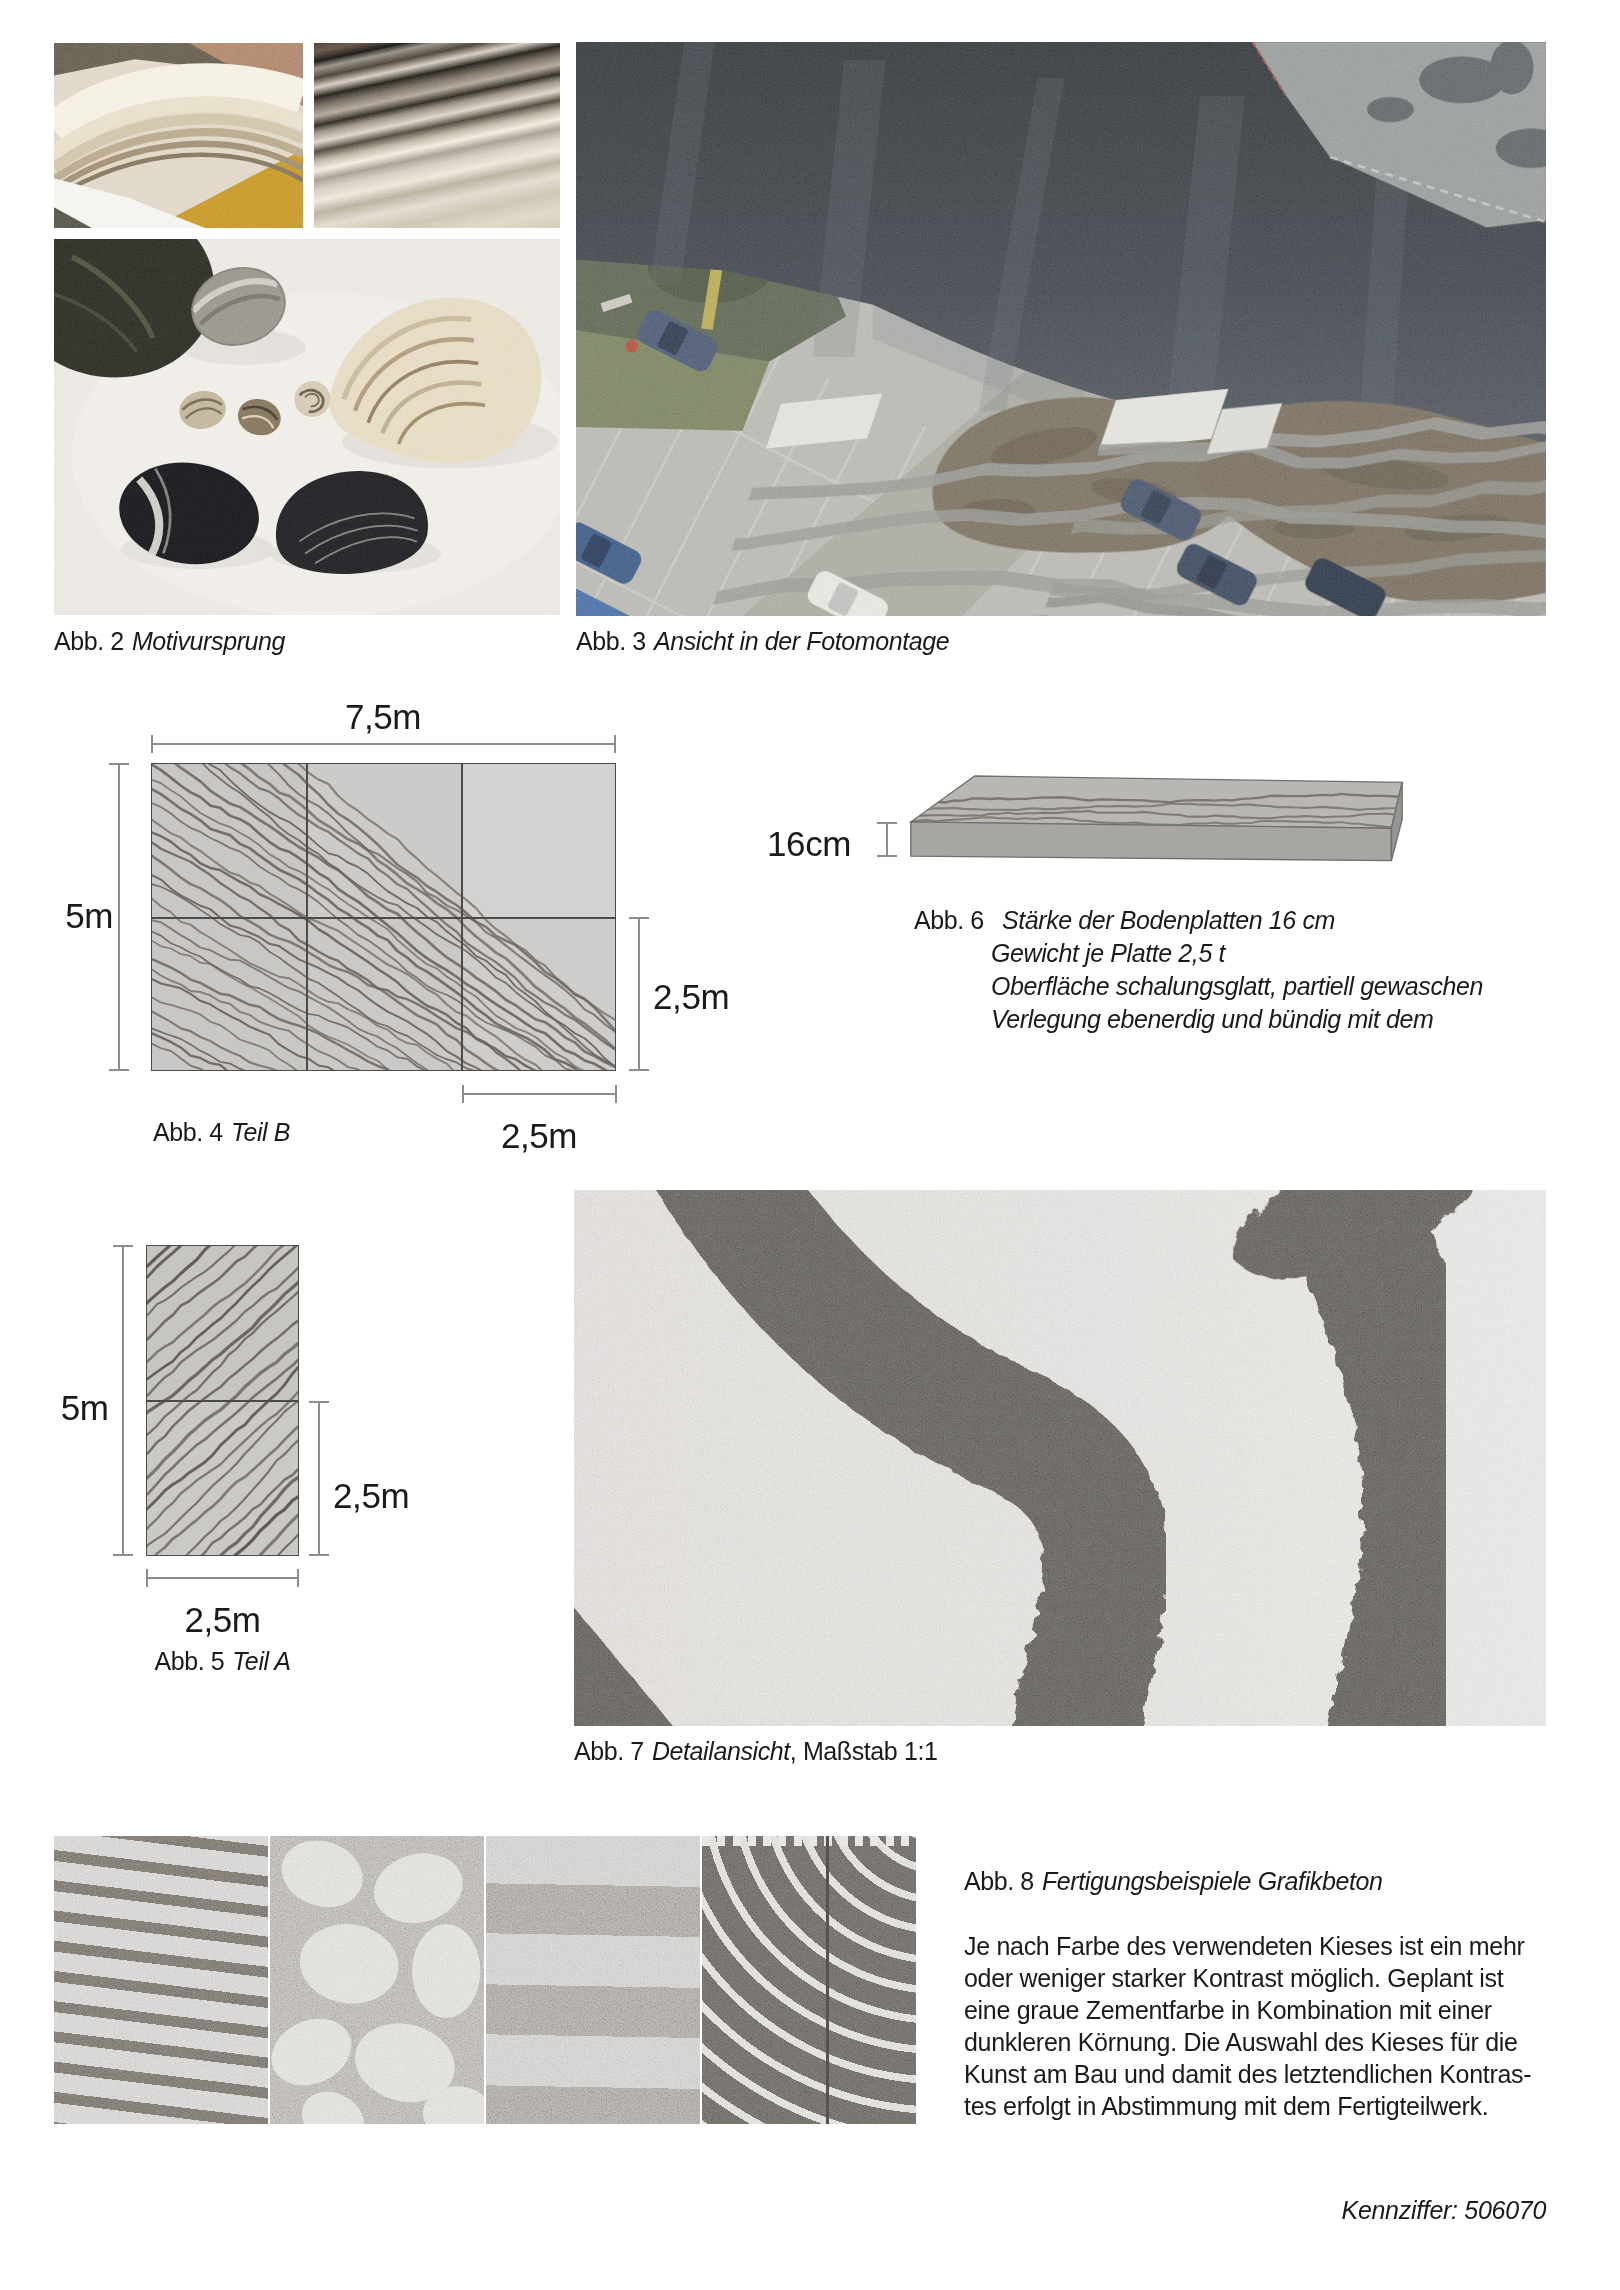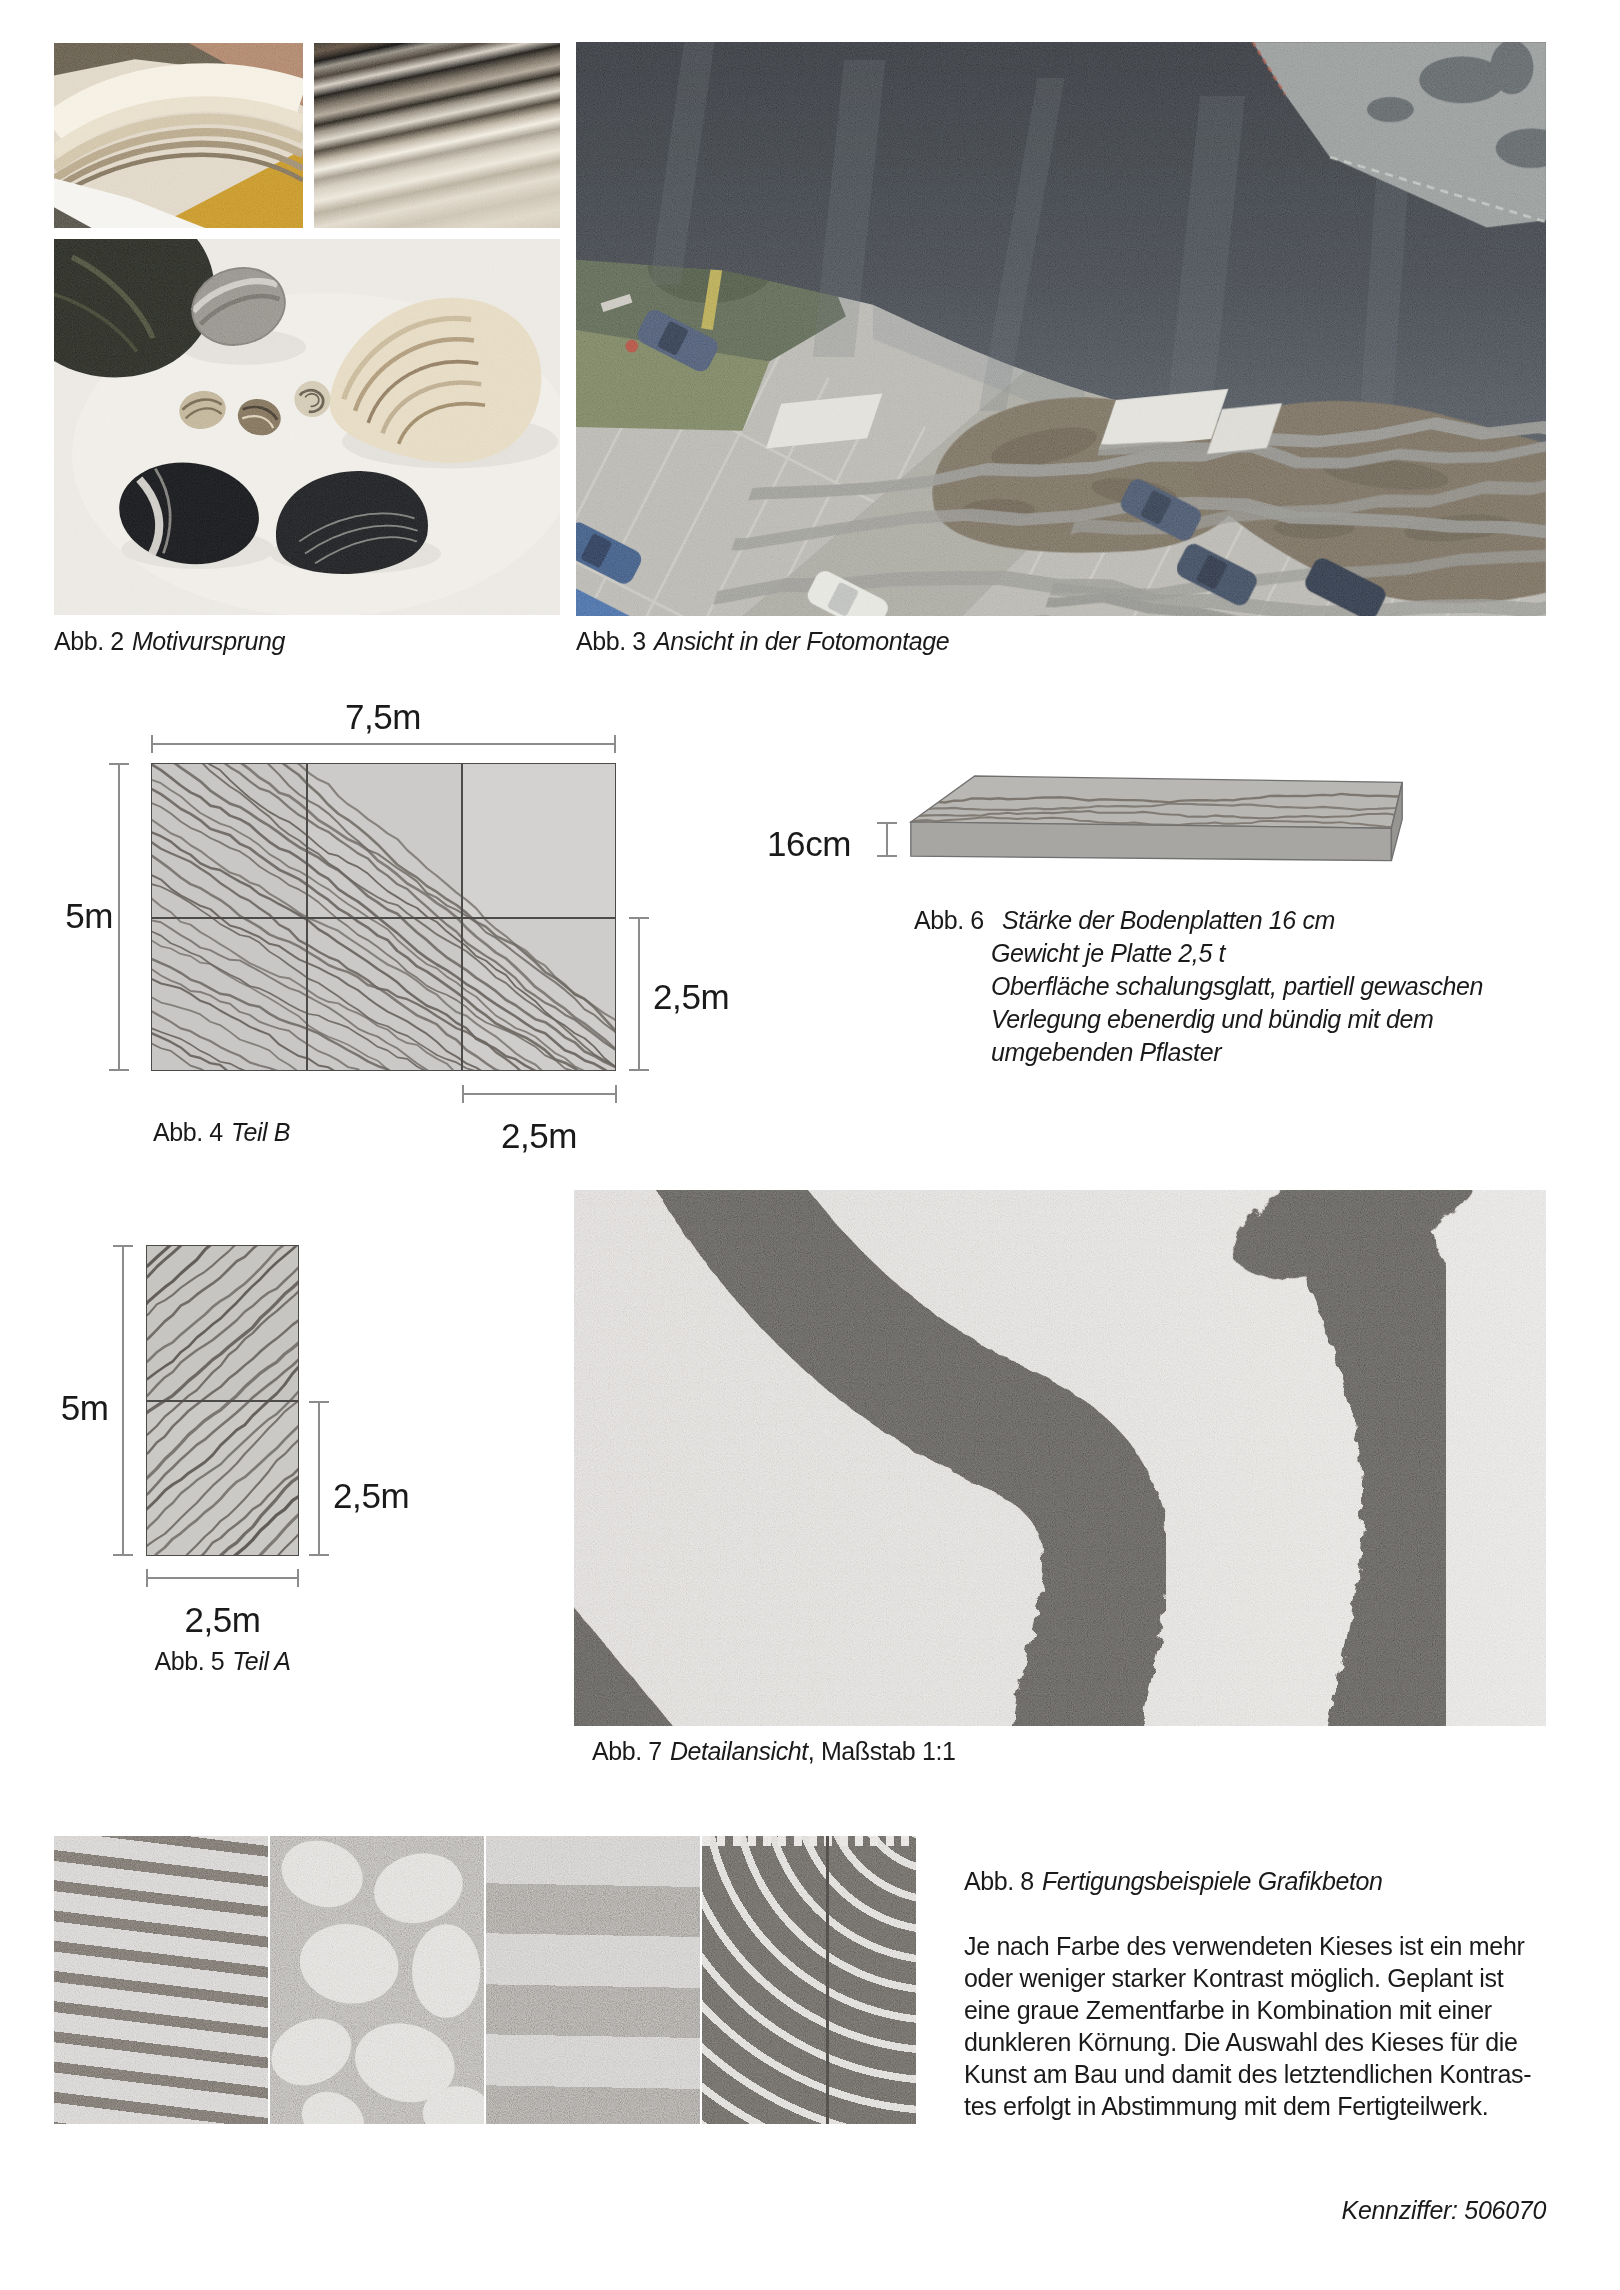--- a/index.html
+++ b/index.html
@@ -375,21 +375,20 @@
           <path d="M0.0 61.2 L10.0 61.7 L20.0 61.5 L30.0 60.7 L40.0 62.1 L50.0 61.1 L60.0 60.6 L70.0 59.9 L80.0 59.1 L90.0 58.2 L100.0 57.9 L110.0 58.8 L120.0 58.8 L130.0 59.7 L140.0 59.0 L150.0 59.6 L160.0 58.5 L170.0 58.3 L180.0 58.8 L190.0 59.8 L200.0 61.8 L210.0 61.9 L220.0 63.3 L230.0 63.8 L240.0 64.2 L250.0 64.3 L260.0 63.6 L270.0 64.8 L280.0 65.8 L290.0 65.9 L300.0 66.1 L310.0 66.3 L320.0 65.4 L330.0 64.8 L340.0 64.6 L350.0 63.7 L360.0 65.0 L370.0 65.0 L380.0 64.3 L390.0 64.3 L400.0 62.1 L410.0 61.8 L420.0 62.1 L430.0 62.1 L440.0 62.9 L450.0 62.8 L460.0 62.8 L470.0 64.0 L480.0 63.9 L490.0 63.2 L500.0 64.6 L510.0 65.1 L520.0 66.5 L530.0 67.3 L540.0 68.2 L550.0 68.5 L560.0 68.2 L570.0 68.1 " fill="none" stroke="#7c766f" stroke-width="2.21" stroke-linejoin="round" opacity="0.91"></path>
           <path d="M0.0 64.4 L10.0 63.9 L20.0 63.9 L30.0 65.6 L40.0 67.2 L50.0 67.2 L60.0 67.9 L70.0 67.9 L80.0 68.6 L90.0 68.7 L100.0 69.6 L110.0 70.3 L120.0 72.1 L130.0 71.9 L140.0 72.7 L150.0 73.0 L160.0 71.8 L170.0 72.2 L180.0 72.0 L190.0 72.0 L200.0 72.9 L210.0 73.2 L220.0 71.9 L230.0 71.6 L240.0 71.5 L250.0 70.6 L260.0 70.7 L270.0 71.1 L280.0 70.9 L290.0 71.8 L300.0 71.1 L310.0 70.6 L320.0 70.9 L330.0 69.7 L340.0 70.7 L350.0 70.6 L360.0 72.0 L370.0 72.5 L380.0 74.0 L390.0 74.1 L400.0 74.0 L410.0 73.7 L420.0 74.0 L430.0 75.4 L440.0 77.4 L450.0 77.9 L460.0 78.3 L470.0 79.4 L480.0 79.1 L490.0 77.7 L500.0 78.0 L510.0 78.1 L520.0 79.4 L530.0 79.5 L540.0 80.9 L550.0 80.5 L560.0 79.6 L570.0 79.1 " fill="none" stroke="#7c766f" stroke-width="2.54" stroke-linejoin="round" opacity="0.99"></path>
         </g>
     </svg>
   </div>
   <div class="fig6-block" style="left:914px;top:904px;">
     <div class="ln first"><span class="lbl">Abb. 6</span><span>Stärke der Bodenplatten 16 cm</span></div>
     <div class="ln">Gewicht je Platte 2,5 t</div>
     <div class="ln">Oberfläche schalungsglatt, partiell gewaschen</div>
     <div class="ln">Verlegung ebenerdig und bündig mit dem</div>
-    <div class="ln">umgebenden Pflaster</div>
   </div>
 
   <div class="square" style="left:146px;top:1245px;width:153px;height:311px;">
     <div class="tile" style="left:0;top:0;width:153px;height:155px;background:#c7c5c2;"></div>
     <div class="tile" style="left:0;top:155px;width:153px;height:156px;background:#cbc9c6;"></div>
     <svg id="w5" class="wavesvg" viewBox="0 0 170 345" preserveAspectRatio="none">
         <path d="M-25.0 43.7 L-16.0 38.0 L-7.0 28.1 L2.0 21.0 L11.0 12.6 L20.0 4.6 L29.0 -3.4 L38.0 -10.6 L47.0 -17.0 L56.0 -23.9 L65.0 -33.1 L74.0 -41.8 L83.0 -49.5 L92.0 -60.0 L101.0 -68.6 L110.0 -76.1 L119.0 -82.2 L128.0 -89.6 L137.0 -97.7 L146.0 -105.3 L155.0 -110.5 L164.0 -120.2 L173.0 -127.1 L182.0 -136.7 L191.0 -143.3 " fill="none" stroke="#5f5a55" stroke-width="3.60" stroke-linejoin="round" opacity="0.97"></path>
         <path d="M-25.0 55.9 L-16.0 47.4 L-7.0 40.8 L2.0 33.0 L11.0 23.3 L20.0 15.3 L29.0 7.6 L38.0 -0.5 L47.0 -8.1 L56.0 -16.7 L65.0 -23.3 L74.0 -28.5 L83.0 -34.9 L92.0 -42.5 L101.0 -51.4 L110.0 -58.6 L119.0 -64.8 L128.0 -72.7 L137.0 -78.6 L146.0 -84.1 L155.0 -89.8 L164.0 -95.8 L173.0 -102.7 L182.0 -109.9 L191.0 -118.9 " fill="none" stroke="#5f5a55" stroke-width="3.24" stroke-linejoin="round" opacity="0.93"></path>
         <path d="M-25.0 85.8 L-16.0 80.4 L-7.0 71.5 L2.0 61.5 L11.0 53.8 L20.0 46.1 L29.0 39.5 L38.0 30.7 L47.0 22.9 L56.0 15.4 L65.0 4.4 L74.0 -3.5 L83.0 -13.8 L92.0 -21.4 L101.0 -27.7 L110.0 -35.6 L119.0 -42.1 L128.0 -47.0 L137.0 -56.3 L146.0 -63.1 L155.0 -69.2 L164.0 -77.5 L173.0 -82.9 L182.0 -90.6 L191.0 -95.0 " fill="none" stroke="#5f5a55" stroke-width="3.42" stroke-linejoin="round" opacity="0.96"></path>
         <path d="M-25.0 100.0 L-16.0 91.1 L-7.0 81.9 L2.0 75.8 L11.0 65.2 L20.0 60.7 L29.0 54.6 L38.0 46.6 L47.0 40.3 L56.0 34.3 L65.0 28.8 L74.0 21.6 L83.0 13.5 L92.0 6.0 L101.0 -3.0 L110.0 -7.9 L119.0 -14.1 L128.0 -23.6 L137.0 -30.4 L146.0 -37.5 L155.0 -47.9 L164.0 -57.7 L173.0 -67.0 L182.0 -75.7 L191.0 -84.5 " fill="none" stroke="#5f5a55" stroke-width="2.35" stroke-linejoin="round" opacity="0.79"></path>
@@ -433,21 +432,21 @@
       <ellipse cx="870" cy="22" rx="145" ry="58" fill="#3e3a37" filter="url(#rough)" transform="rotate(-22 870 22)"></ellipse>
       <path d="M-20,440 L155,650 L-20,650 Z" fill="#3e3a37" filter="url(#rough)"></path>
     </svg>
     <svg class="noise" aria-hidden="true" viewBox="0 0 1080 596" width="972" height="536">
         <rect width="100%" height="100%" filter="url(#grain)"></rect>
       </svg>
     <svg class="noise screen" aria-hidden="true" viewBox="0 0 1080 596" width="972" height="536">
         <rect width="100%" height="100%" filter="url(#grain)"></rect>
       </svg>
   </div>
-  <div class="cap" style="left:592px;top:1737px;">
+  <div class="cap" style="left:574px;top:1737px;">
     <span class="lbl">Abb. 7</span><i>Detailansicht</i><span>, Maßstab 1:1</span>
   </div>
 
   <div class="panel p1" style="left:54px;">
     <svg class="noise" aria-hidden="true" viewBox="0 0 238 320" width="214" height="288">
         <rect width="100%" height="100%" filter="url(#grain)"></rect>
       </svg>
   </div>
   <div class="panel" style="left:270px;background:#8d8984;">
     <svg viewBox="0 0 238 320" preserveAspectRatio="none" style="position:absolute;inset:0;width:100%;height:100%;">

